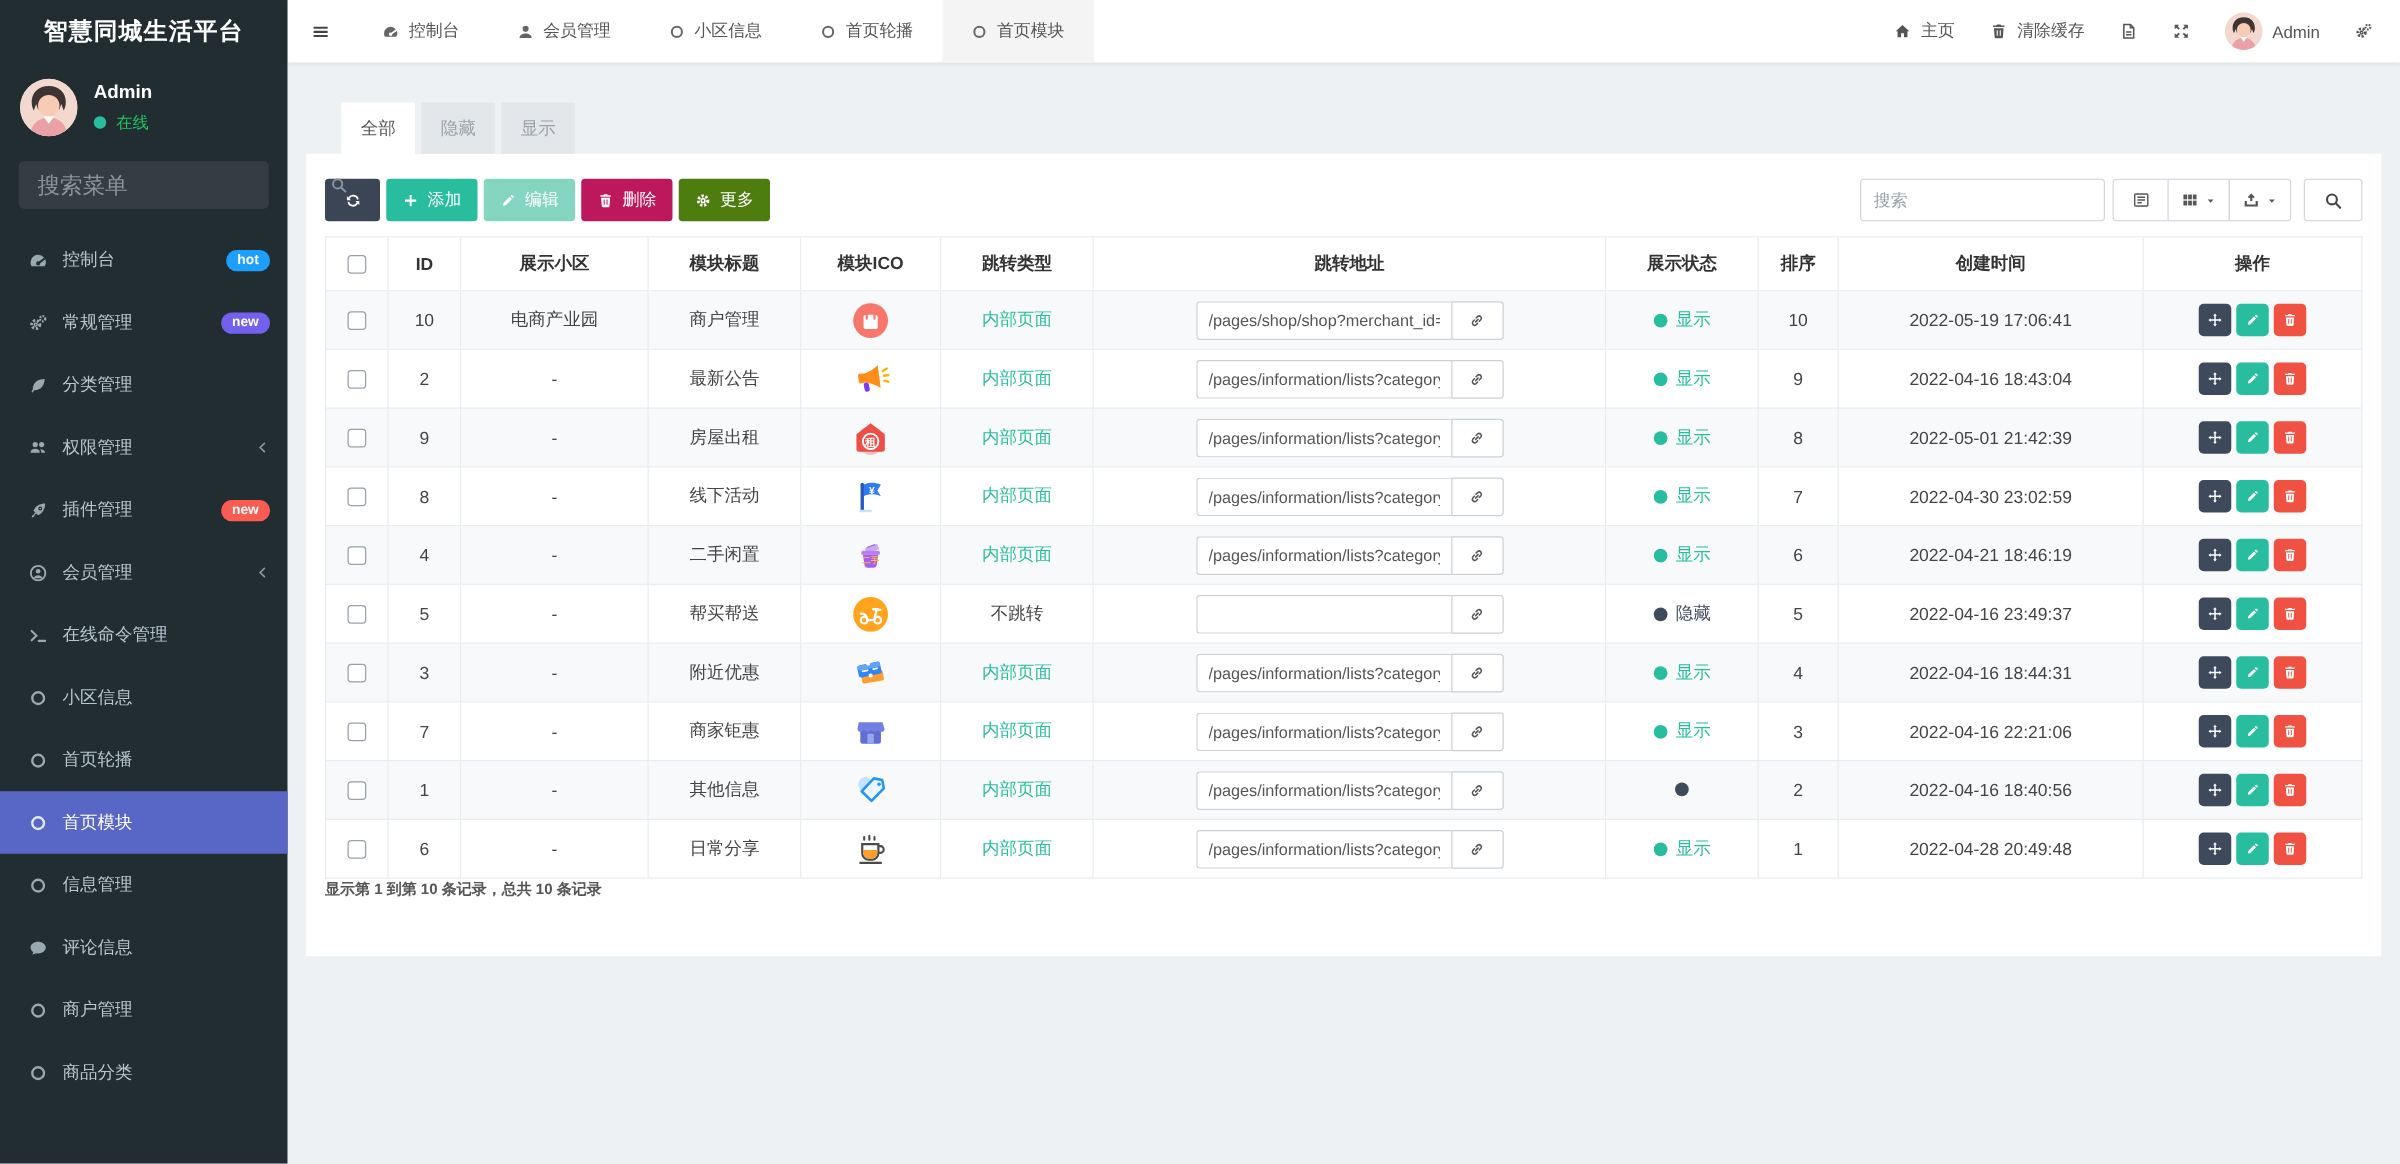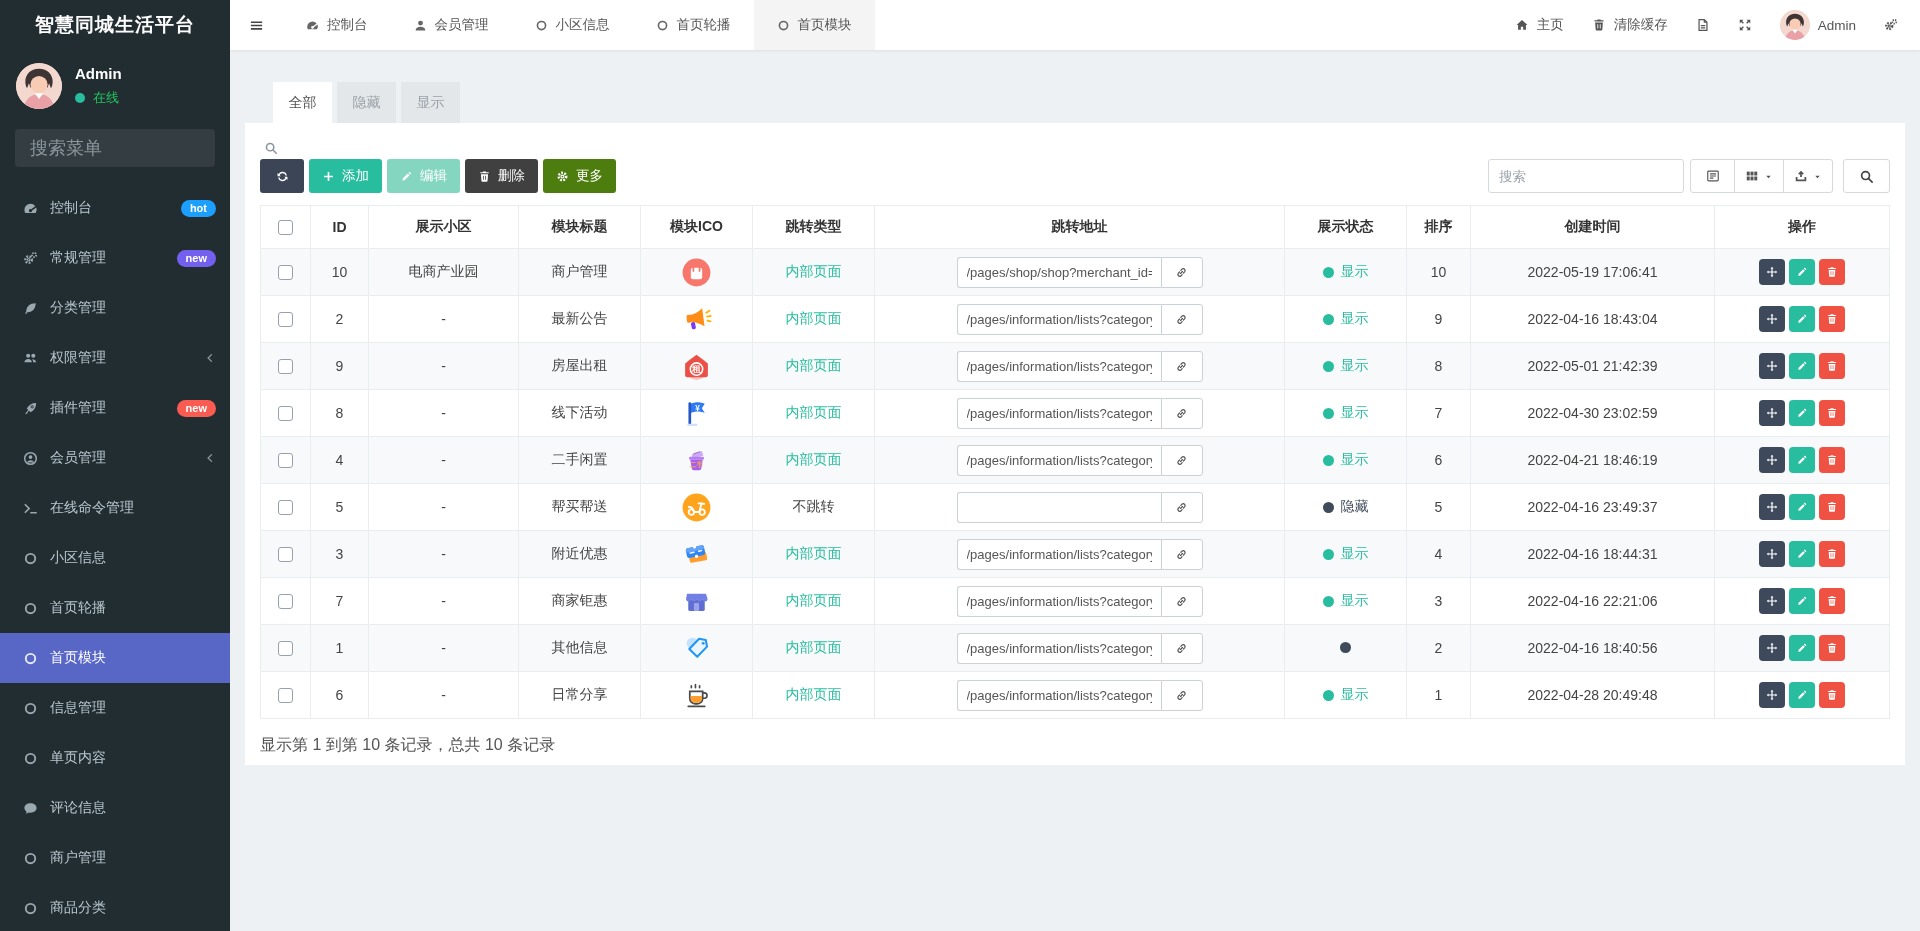--- a/index.html
+++ b/index.html
@@ -50,30 +50,30 @@
   .topbar-right { margin-left:auto; display:flex; align-items:center; padding-right:8px; }
   .tb-item { display:flex; align-items:center; gap:8px; font-size:13.5px; color:#555; padding:0 14px; height:50px; cursor:pointer; }
   .tb-item .icon { font-size:14px; color:#555; }
 
   
   .content { position:absolute; left:230px; top:50px; right:0; bottom:0; background:#eef1f3; padding:0 15px; overflow:hidden; }
   .filter-tabs { margin-top:32px; display:flex; gap:5px;padding-left:28px; }
   .f-tab { width:59px; height:41px; display:flex; align-items:center; justify-content:center;
            background:#e3e7ea; color:#9aa1a8; font-size:14px; cursor:pointer; }
   .f-tab.active { background:#fff; color:#555; }
-  .panel { background:#fff; padding:36px 15px 20px; height:642px; }
+  .panel { background:#fff; padding:20px 15px 20px; height:642px; }
 
   .toolbar { display:flex; align-items:center; }
   .btn { height:34px; border:none; border-radius:3px; color:#fff; font-size:13.5px; font-family:inherit;
          display:inline-flex; align-items:center; gap:7px; padding:0 13px; cursor:pointer; }
   .btn .icon { font-size:13px; }
   .btn-refresh { background:#3c4556; width:44px; justify-content:center; padding:0; font-size:14px; }
   .btn-add  { background:var(--teal); }
   .btn-edit { background:#85d6c0; }
-  .btn-del  { background:#404040; }
+  .btn-del  { background:#be185d; }
   .btn-more { background:#4d7c0f; }
   .toolbar .btn + .btn { margin-left:5px; }
   .toolbar-right { margin-left:auto; display:flex; align-items:center; }
   .search-input { width:196px; height:34px; border:1px solid #d5d9dd; border-radius:3px; padding:0 10px;
                   font-size:13.5px; color:#555; outline:none; font-family:inherit; }
   .search-input::placeholder { color:#9aa1a8; }
   .view-group { display:flex; margin-left:6px; }
   .vbtn { height:34px; min-width:45px; background:#fff; border:1px solid #d5d9dd; display:inline-flex;
           align-items:center; justify-content:center; gap:5px; color:#555; cursor:pointer; font-size:14px; padding:0 10px; }
   .vbtn + .vbtn { margin-left:-1px; }
@@ -101,21 +101,21 @@
              display:inline-flex; align-items:center; justify-content:center; color:#555; cursor:pointer; font-size:13px; }
   .status { display:inline-flex; align-items:center; gap:7px; font-size:14px; cursor:pointer; }
   .status .dot { width:11px; height:11px; border-radius:50%; flex:none; }
   .status.show { color:var(--teal); }   .status.show .dot { background:var(--teal); }
   .status.hide { color:#3f4a5a; }       .status.hide .dot { background:#3f4a5a; }
   .status.dotonly .dot { background:#3f4a5a; }
   .row-actions { display:inline-flex; gap:4px; }
   .abtn { width:26px; height:26px; border:none; border-radius:4px; color:#fff; display:inline-flex;
           align-items:center; justify-content:center; cursor:pointer; font-size:12px; }
   .abtn.move { background:#3e4a5c; } .abtn.edit { background:var(--teal); } .abtn.del { background:#ef5243; }
-  .table-footer { margin-top:16px; font-size:16px; color:#555; }
+  .table-footer { margin-top:0; font-size:12px; color:#555;font-weight:bold; }
 </style>
 </head>
 <body>
 
 <aside class="sidebar">
   <div class="logo">智慧同城生活平台</div>
   <div class="user-panel">
     <span class="avatar lg">
         <svg viewBox="0 0 32 32">
           <circle cx="16" cy="16" r="16" fill="#f3d8cf"></circle>
@@ -244,28 +244,20 @@
         </span>
         <span class="label">首页模块</span>
       </li>
       <li class="menu-item">
         <span class="icon">
           <svg viewBox="0 0 16 16">
             <circle cx="8" cy="8" r="5" fill="none" stroke="currentColor" stroke-width="2"></circle>
           </svg>
         </span>
         <span class="label">信息管理</span>
-      </li>
-      <li class="menu-item">
-        <span class="icon">
-          <svg viewBox="0 0 16 16">
-            <circle cx="8" cy="8" r="5" fill="none" stroke="currentColor" stroke-width="2"></circle>
-          </svg>
-        </span>
-        <span class="label">单页内容</span>
       </li>
       <li class="menu-item">
         <span class="icon">
           <svg viewBox="0 0 16 16" fill="currentColor">
             <path d="M8 2.5c3.6 0 6.5 2.2 6.5 5s-2.9 5-6.5 5c-.6 0-1.2-.1-1.8-.2-.9.6-2 1-3.2 1.1.4-.6.7-1.3.8-2C2.6 10.5 1.5 9.1 1.5 7.5c0-2.8 2.9-5 6.5-5z"></path>
           </svg>
         </span>
         <span class="label">评论信息</span>
       </li>
       <li class="menu-item">

